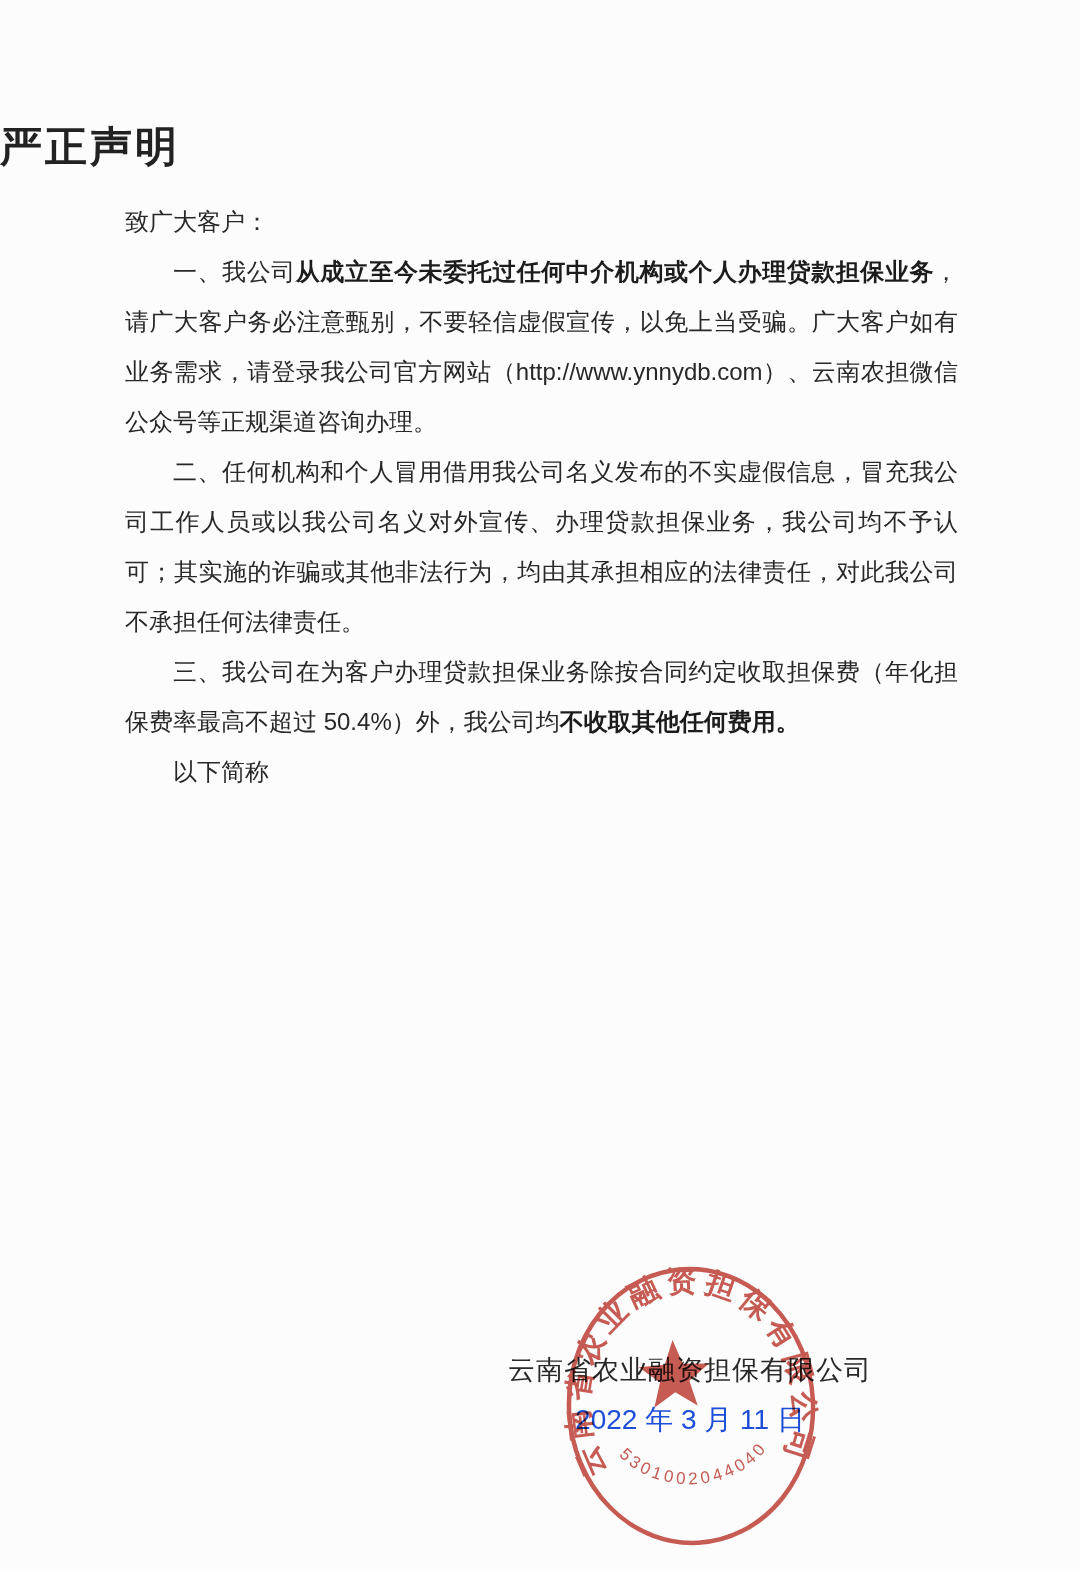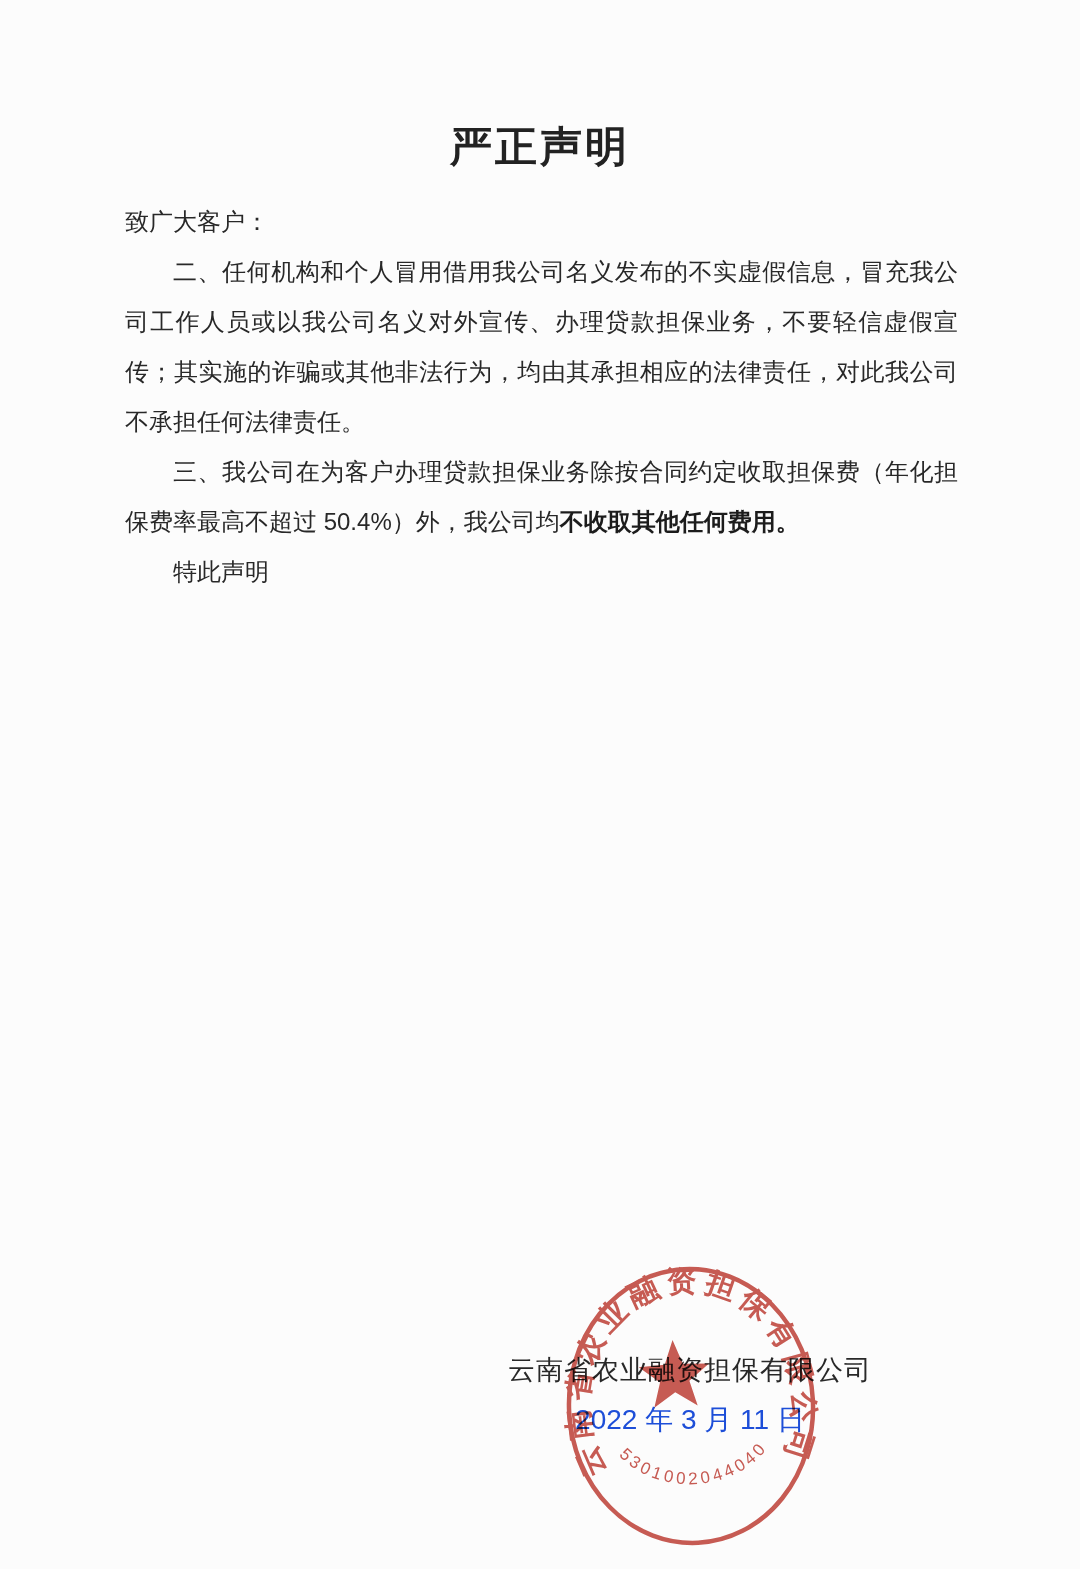--- a/index.html
+++ b/index.html
@@ -15,21 +15,20 @@
     height: 1569px;
     background: #fcfcfc;
     color: #262626;
     overflow: hidden;
   }
   .title {
     position: absolute;
     top: 120px;
     left: 0;
     width: 1080px;
-    text-align: center;
     font-size: 42px;
     line-height: 54px;
     font-weight: 700;
     letter-spacing: 3px;
     color: #222;
   }
   .doc-body {
     position: absolute;
     top: 197px;
     left: 125px;
@@ -93,23 +92,24 @@
 </style>
 </head>
 <body>
 
 <div class="page">
 
   <h1 class="title">严正声明</h1>
 
   <div class="doc-body">
       <p class="para"><span>致广大客户：</span></p>
-      <p class="para indent"><span>二、任何机构和个人冒用借用我公司名义发布的不实虚假信息，冒充我公司工作人员或以我公司名义对外宣传、办理贷款担保业务，不要轻信虚假宣传；其实施的诈骗或其他非法行为，均由其承担相应的法律责任，对此我公司不承担任何法律责任。</span></p>
+      <p class="para indent"><span>一、我公司</span><span class="bold">从成立至今未委托过任何中介机构或个人办理贷款担保业务</span><span>，请广大客户务必注意甄别，不要轻信虚假宣传，以免上当受骗。广大客户如有业务需求，请登录我公司官方网站（http://www.ynnydb.com）、云南农担微信公众号等正规渠道咨询办理。</span></p>
+      <p class="para indent"><span>二、任何机构和个人冒用借用我公司名义发布的不实虚假信息，冒充我公司工作人员或以我公司名义对外宣传、办理贷款担保业务，我公司均不予认可；其实施的诈骗或其他非法行为，均由其承担相应的法律责任，对此我公司不承担任何法律责任。</span></p>
       <p class="para indent"><span>三、我公司在为客户办理贷款担保业务除按合同约定收取担保费（年化担保费率最高不超过 50.4%）外，我公司均</span><span class="bold">不收取其他任何费用。</span></p>
-      <p class="para indent"><span>特此声明</span></p>
+      <p class="para indent"><span>以下简称</span></p>
     </div>
 
   <div class="signature">
     <div class="company">云南省农业融资担保有限公司</div>
     <div class="date">2022 年 3 月 11 日</div>
   </div>
 
   <svg class="seal" viewBox="0 0 258 288" aria-hidden="true">
     <defs>
       <path id="arcTop" d="M 44.6 210 A 103 115 0 1 1 213.4 210" fill="none"></path>

